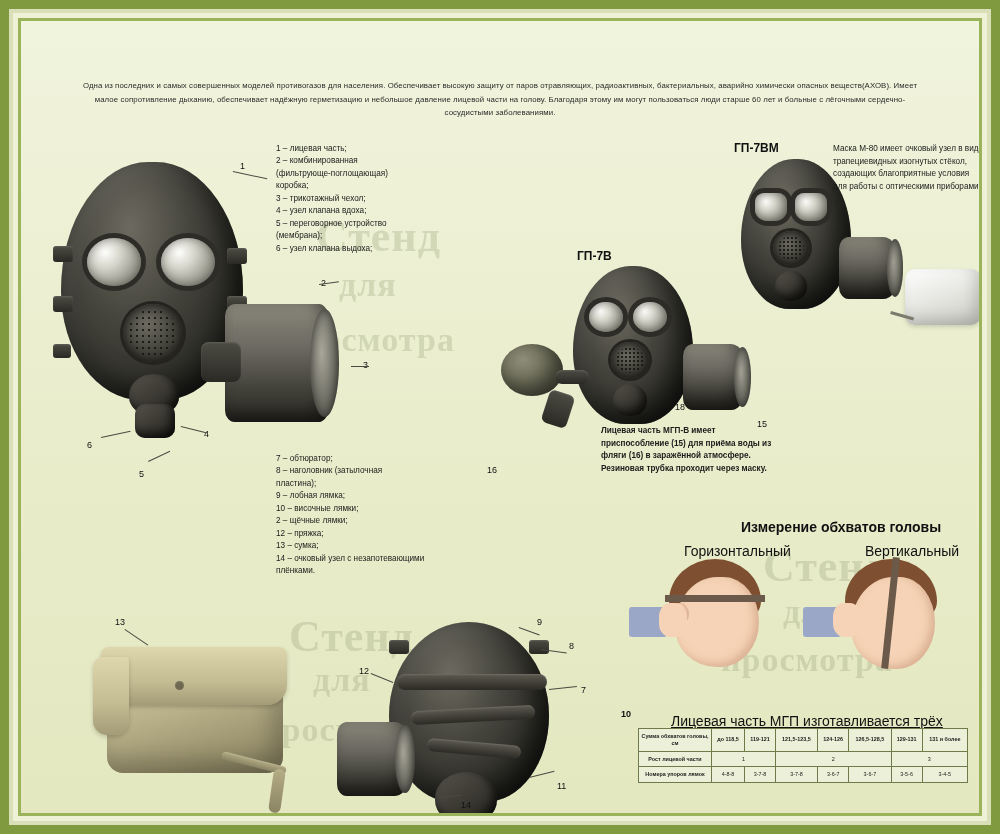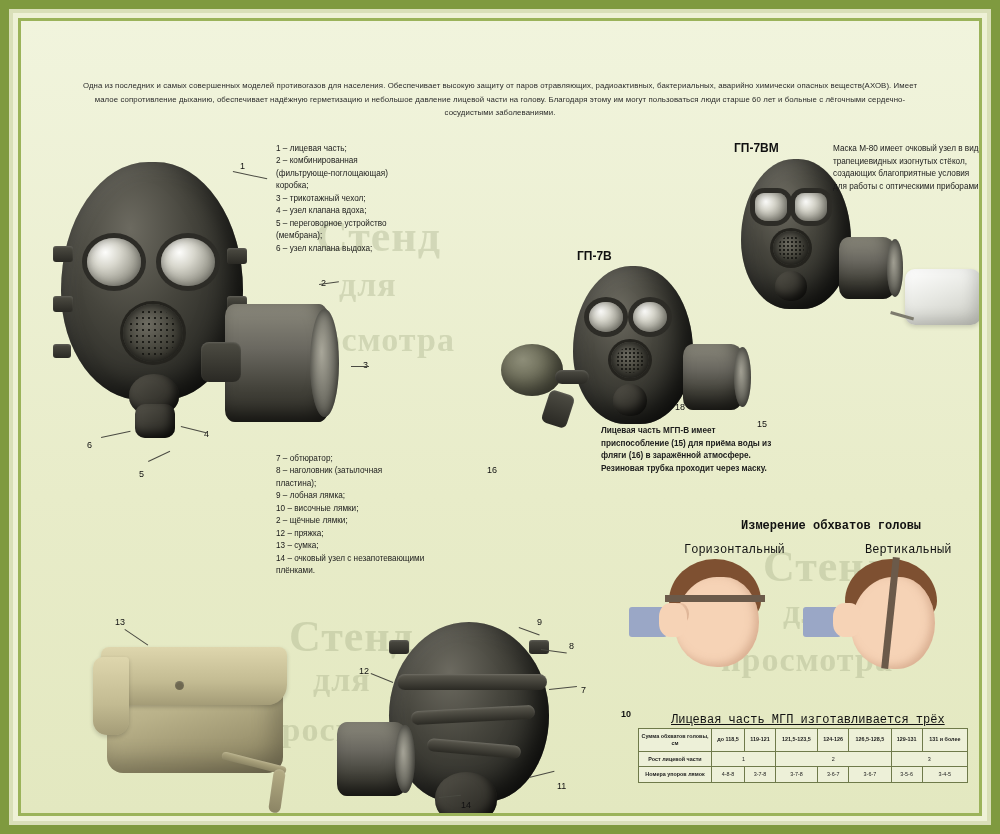--- a/index.html
+++ b/index.html
@@ -87,21 +87,21 @@
     border:1px solid #6f7a4a;
     padding:4px 2px;
     text-align:center;
     color:#1b1b1b;
     line-height:1.25;
   }
   .tbl td.rowhead{text-align:center;font-weight:bold;width:68px;}
   .tbl tr:first-child td{font-weight:bold;}
   .capt{
     position:absolute;
-    font-size:12px;font-weight:bold;color:#111;font-family:Liberation Mono, monospace;
+    font-size:14px;font-weight:bold;color:#111;
   }
   
   
   .art{position:absolute;}
   .mask-body{
     position:absolute;
     background:radial-gradient(ellipse at 38% 28%, #6c6a60 0%, #46453d 38%, #2a2a25 72%, #191917 100%);
     border-radius:48% 48% 44% 44%/54% 54% 46% 46%;
     box-shadow:inset -10px -12px 26px rgba(0,0,0,.65), inset 8px 8px 18px rgba(255,255,255,.07);
   }

